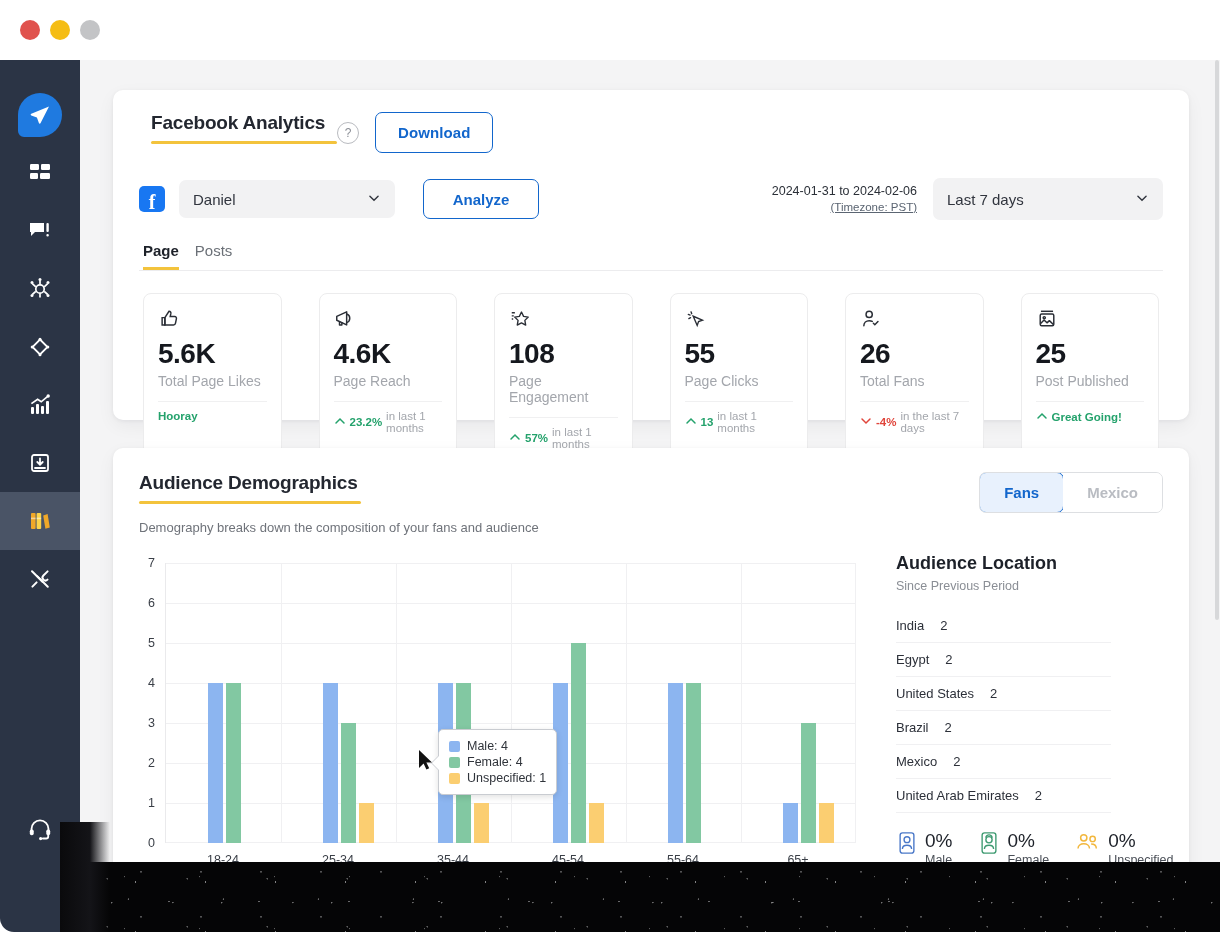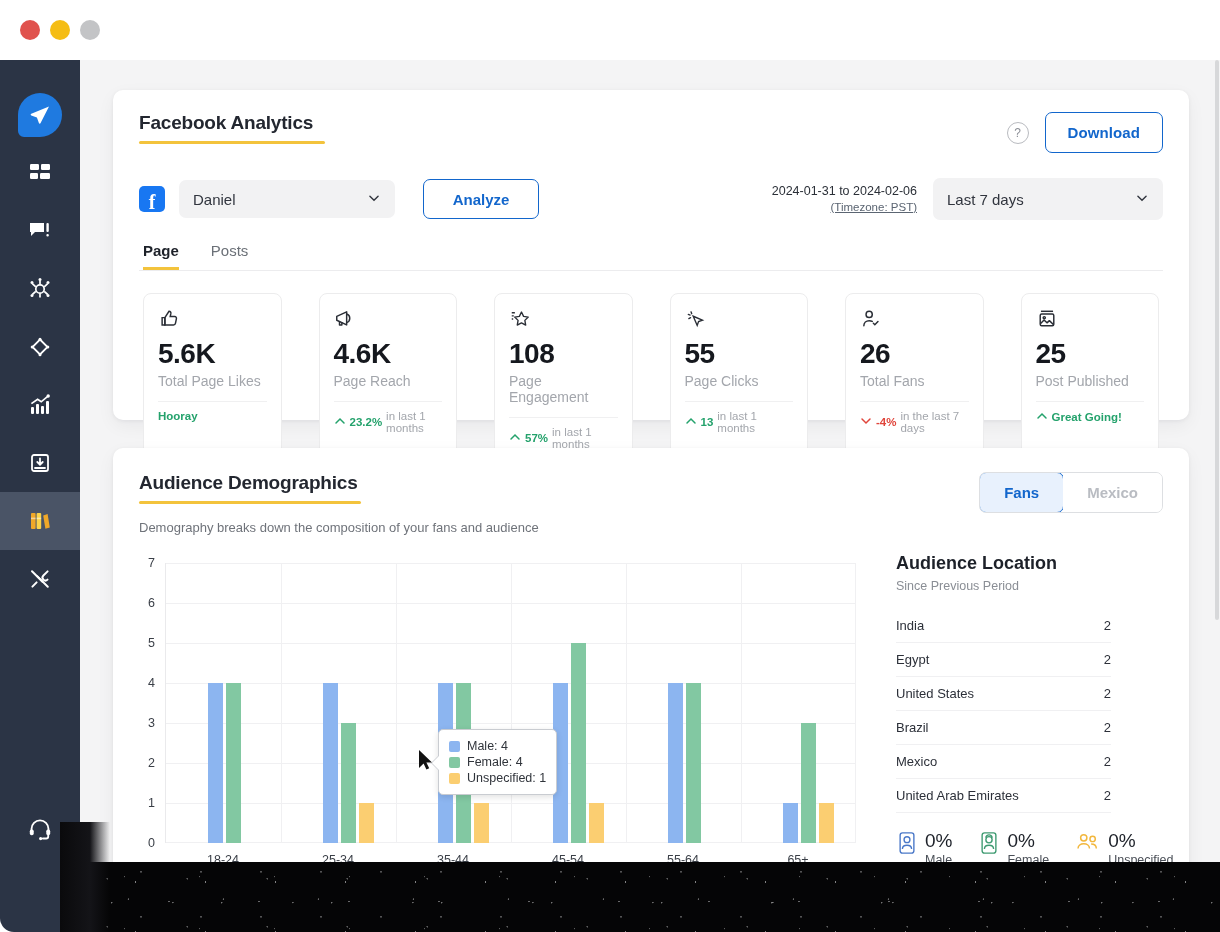--- a/index.html
+++ b/index.html
@@ -98,21 +98,21 @@
     padding: 0 14px; font-size: 15px; color: #31353e;
   }
   .analyze-btn {
     border: 1.6px solid #1266cc; color: #1266cc; background: #fff;
     font-size: 15px; font-weight: bold; border-radius: 7px;
     height: 40px; width: 116px; display: flex; align-items: center; justify-content: center;
   }
   .daterange { font-size: 12.5px; color: #2b3038; text-align: right; line-height: 1.35; }
   .daterange .tz { color: #5b6572; font-size: 11.5px; text-decoration: underline; }
 
-  .tabs { display: flex; gap: 32px; padding-left: 4px; }
+  .tabs { display: flex; gap: 16px; padding-left: 4px; }
   .tab { font-size: 15px; color: #6b7077; padding-bottom: 8px; }
   .tab.active { color: #1d2129; font-weight: bold; border-bottom: 3px solid #f3c33c; }
   .tab-rule { height: 1px; background: #ececee; }
 
   
   .kpis { display: flex; gap: 37px; padding: 0 4px; }
   .kpi {
     width: 162px; border: 1px solid #ececed; border-radius: 8px;
     padding: 14px 14px 10px 14px; background: #fff;
   }
@@ -177,21 +177,21 @@
     position: absolute; left: -8px; top: 26px; width: 0; height: 0;
     border-top: 7px solid transparent; border-bottom: 7px solid transparent;
     border-right: 7px solid #c9ccd1;
   }
   .cursor { position: absolute; z-index: 6; }
 
   
   .loc-title { font-size: 18px; font-weight: bold; color: #1d2129; }
   .loc-sub { font-size: 12.5px; color: #8a8e95; margin-top: 5px; }
   .loc-row {
-    display: flex; justify-content: space-between; align-items: center;
+    display: flex; align-items: center;
     font-size: 13px; color: #2c3views; color: #2c3039;
     padding: 9px 0; border-bottom: 1px solid #f0f0f2; gap: 16px;
   }
   .gender-row { display: flex; gap: 26px; margin-top: 18px; align-items: flex-start; }
   .gender { display: flex; gap: 7px; align-items: flex-start; }
   .g-pct { font-size: 19px; color: #1d2129; line-height: 1.05; }
   .g-lab { font-size: 12.5px; color: #4a4f57; margin-top: 2px; }
 
   
   .noise-band {
@@ -331,21 +331,21 @@
           </svg>
       </span>
     </div>
   </div>
 
   <div class="canvas">
 
     <div class="card" id="analytics-card">
       <div style="padding:22px 26px 0 26px;">
 
-        <div style="display:flex;align-items:flex-start;justify-content:space-between;">
+        <div style="display:flex;align-items:flex-start;margin-left:12px;">
           <div>
             <div class="sect-title">Facebook Analytics</div>
             <div class="title-underline" style="width:186px;"></div>
           </div>
           <div style="display:flex;align-items:center;gap:16px;">
             <div class="help-btn">?</div>
             <button class="dl-btn">Download</button>
           </div>
         </div>
 

